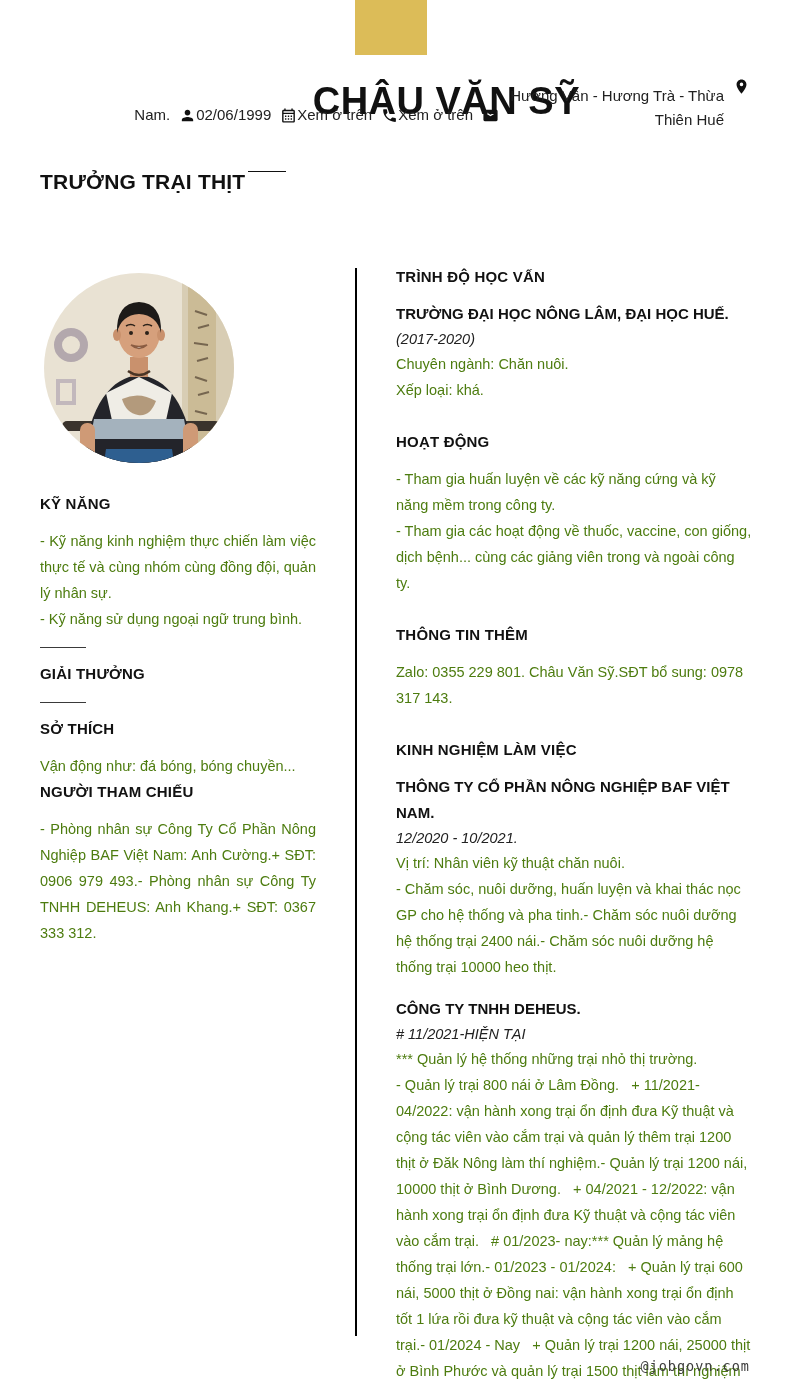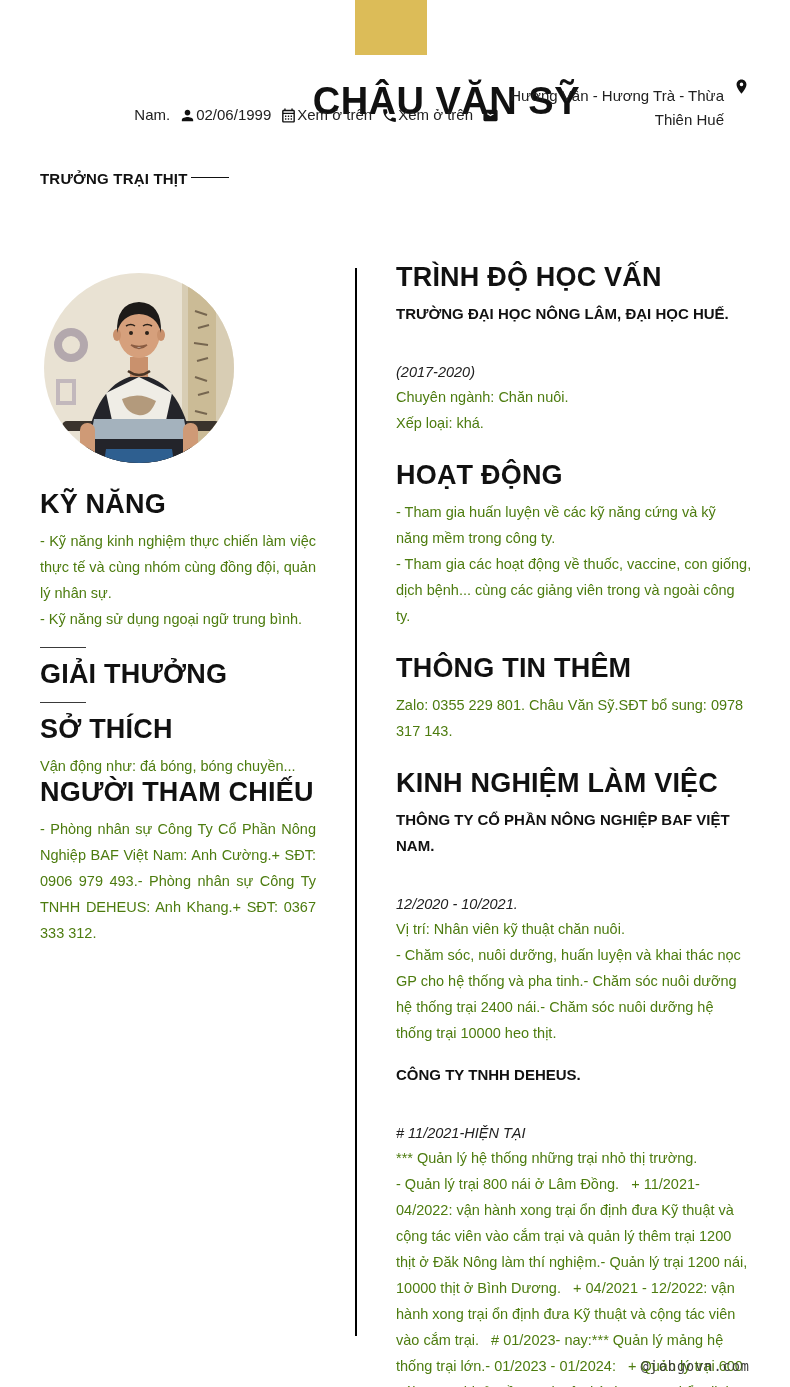--- a/index.html
+++ b/index.html
@@ -1,48 +1,48 @@
 <!DOCTYPE html>
 <html><head>
 <meta charset="utf-8">
 <style>
   html,body{margin:0;padding:0;background:#fff;}
   .page{position:relative;width:790px;height:1387px;background:#ffffff;overflow:hidden;
         font-family:"Liberation Sans","DejaVu Sans",sans-serif;color:#212121;}
   .accent-block{position:absolute;left:355px;top:0;width:72px;height:55px;background:#dcbc58;}
   .person-name{position:absolute;left:0;top:80px;width:580px;text-align:right;
         font-size:38px;font-weight:bold;letter-spacing:.5px;color:#111;}
-  .person-title{position:absolute;left:40px;top:170px;display:flex;align-items:center;
-        font-size:15px;font-weight:bold;color:#111;letter-spacing:.2px;}
+  .person-title{position:absolute;left:40px;top:170px;display:flex;align-items:flex-start;
+        font-size:21px;font-weight:bold;color:#111;letter-spacing:.2px;}
   .title-underline{display:inline-block;width:38px;height:1px;border-bottom:1.6px solid #111;
         margin-left:3px;margin-bottom:3px;}
   .contact{position:absolute;right:40px;top:35px;display:flex;flex-direction:row;align-items:flex-end;}
   .contact-row{display:flex;align-items:center;justify-content:flex-end;gap:9px;height:34px;font-size:15px;}
   .contact-row.loc{height:auto;margin-top:5px;}
   .contact-row .txt{text-align:right;line-height:24px;}
   .contact-row.loc .txt{max-width:225px;margin-top:44px;}
   .cicon{width:17px;height:17px;flex:0 0 17px;display:block;}
   .cicon svg{display:block;width:100%;height:100%;fill:#111;}
 
   .vline{position:absolute;left:355px;top:268px;width:2px;height:1068px;background:#000;}
 
   .col-left{position:absolute;left:40px;top:268px;width:276px;}
   .col-right{position:absolute;left:396px;top:264px;width:356px;}
 
   .photo{width:190px;height:190px;border-radius:50%;overflow:hidden;margin:5px 0 28px 4px;}
   .photo svg{display:block;width:100%;height:100%;}
 
-  h2{font-size:27px;line-height:26px;font-weight:bold;color:#111;margin:0 0 11px 0;letter-spacing:.2px;}
+  h2{font-size:15px;line-height:26px;font-weight:bold;color:#111;margin:0 0 11px 0;letter-spacing:.2px;}
   .col-left h2{margin-top:0;}
   .body-text{font-size:14.5px;line-height:26px;color:#4d7c0f;}
   .just{text-align:justify;}
   .hdiv{width:46px;border-top:1.4px solid #3a3a3a;margin:15px 0 13px 0;height:0;}
   .gap-sec{margin-top:26px;}
   .sub-bold{font-size:15px;line-height:26px;font-weight:bold;color:#111;}
-  .sub-italic{font-size:14.5px;line-height:24px;font-style:italic;margin-top:33px;}
+  .sub-italic{font-size:14.5px;line-height:24px;font-style:italic;}
   .pre{white-space:pre-wrap;}
   .job{margin-top:0;}
   .job + .job{margin-top:16px;}
 
   .watermark{position:absolute;right:40px;bottom:13px;font-family:"DejaVu Sans Mono","Liberation Mono",monospace;
         font-size:13.5px;color:#3c3c3c;letter-spacing:1px;}
 </style>
 </head>
 <body>
 

